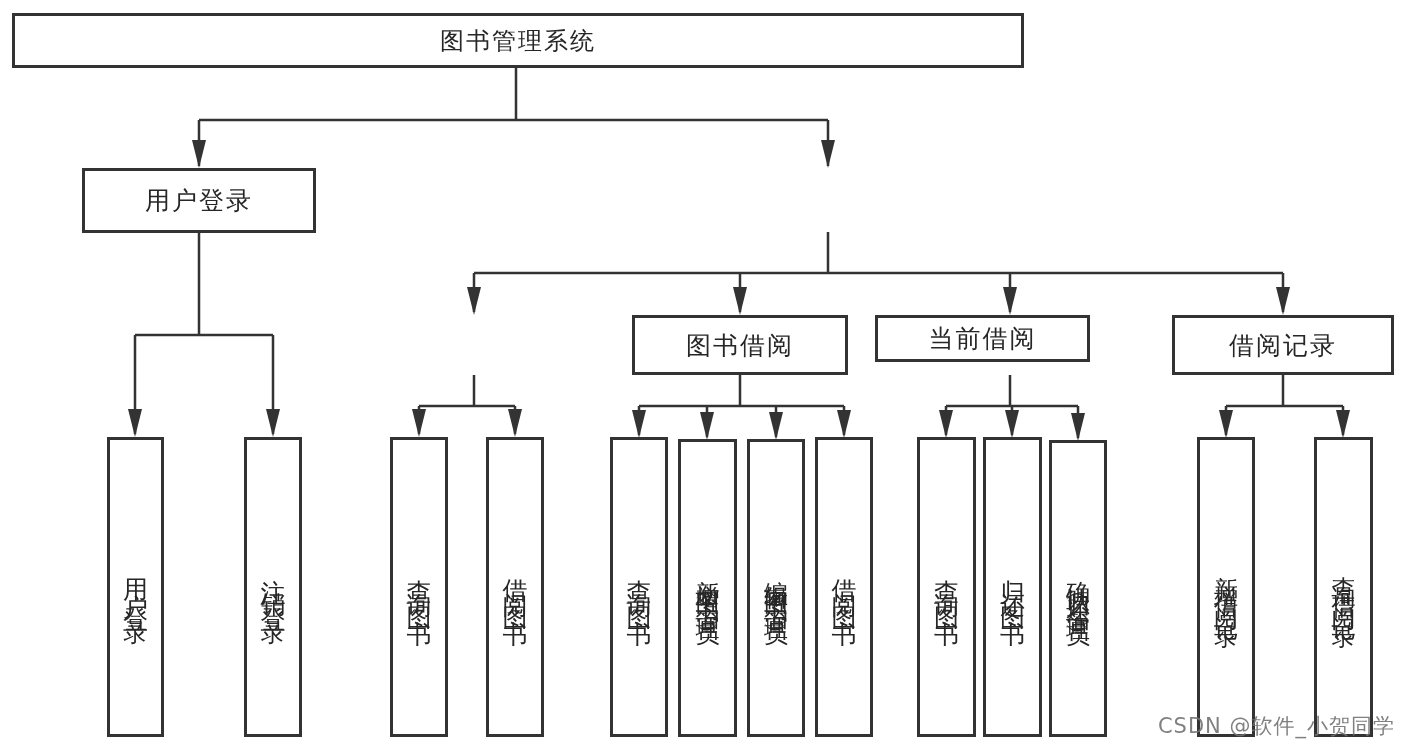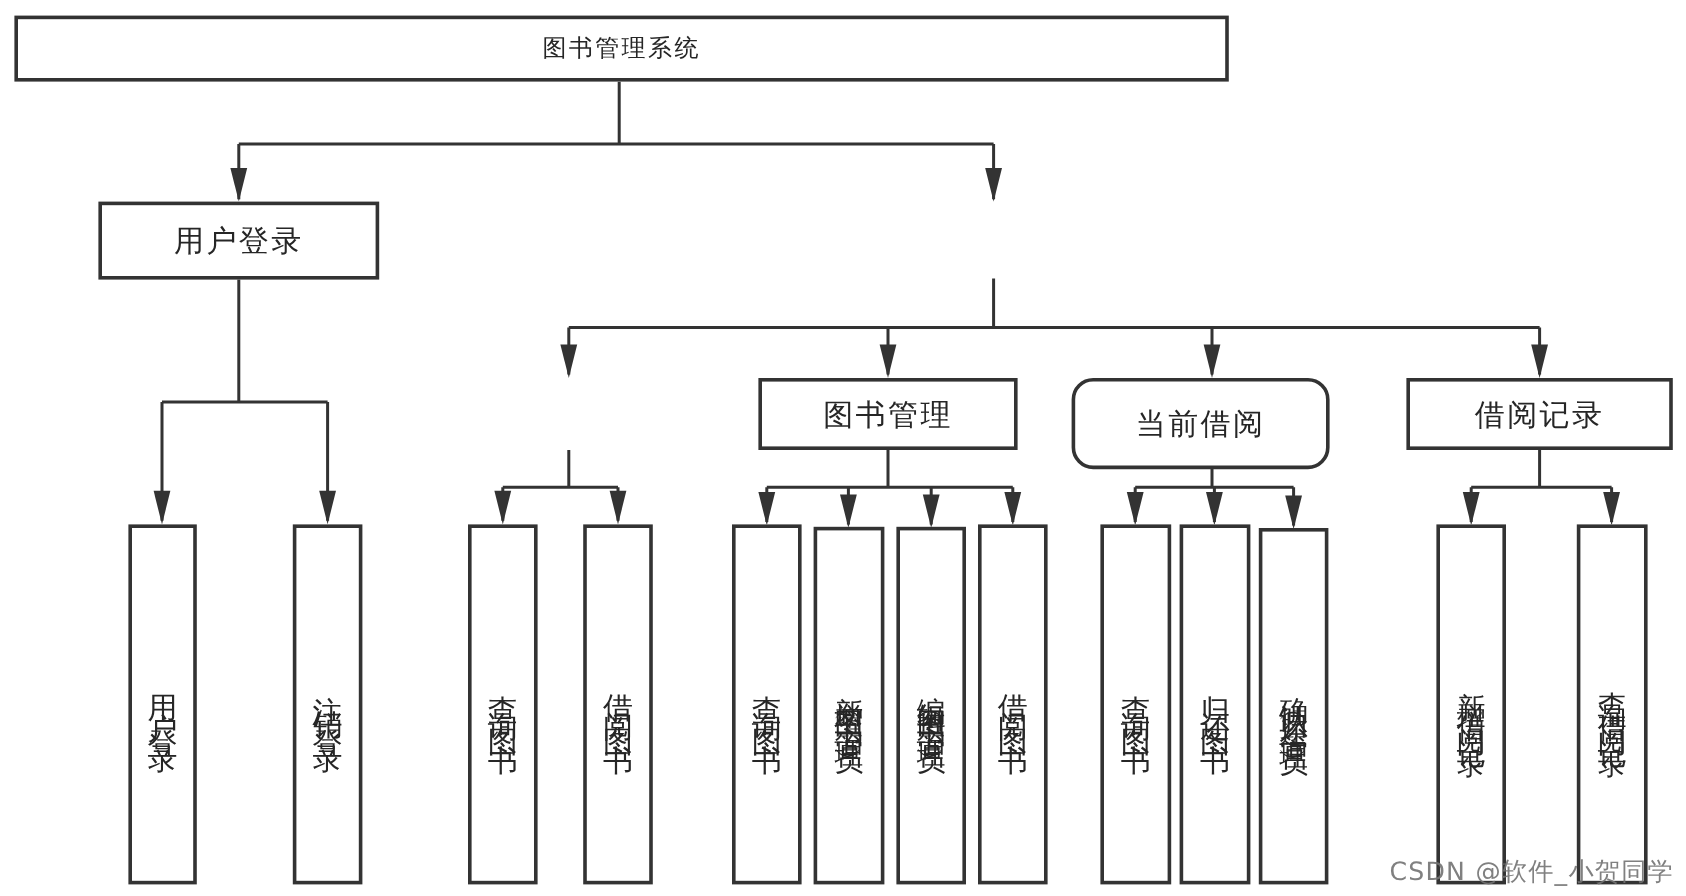--- a/index.html
+++ b/index.html
@@ -25,21 +25,21 @@
     background: #ffffff;
     border: 3px solid #333333;
     box-sizing: border-box;
     display: flex;
     align-items: center;
     justify-content: center;
     color: #262626;
     z-index: 2;
   }
   .h-box { font-size: 25px; letter-spacing: 2px; white-space: nowrap; }
-  .root-box { font-size: 20px; }
+  .root-box { font-size: 24px; }
   .v-box span {
     writing-mode: vertical-rl;
     text-orientation: mixed;
     white-space: nowrap;
     font-size: 24px;
   }
   .v-short span { letter-spacing: 14px; font-size: 25px; }
   .v-mid   span { letter-spacing: 10px; }
   .v-long  span { letter-spacing: 6px; }
   #watermark {
@@ -89,22 +89,22 @@
       <polygon points="1071,413 1085,413 1078,441"></polygon>
       <polygon points="1219,410 1233,410 1226,438"></polygon>
       <polygon points="1336,410 1350,410 1343,438"></polygon>
     </g>
   </svg>
 
   <div class="box h-box root-box" style="left:12px; top:13px; width:1012px; height:55px;">图书管理系统</div>
 
   <div class="box h-box" style="left:82px; top:168px; width:234px; height:65px;">用户登录</div>
 
-  <div class="box h-box" style="left:632px; top:315px; width:216px; height:60px;">图书管理</div>
-  <div class="box h-box" style="left:893px; top:315px; width:215px; height:76px;border-radius:18px;">当前借阅</div>
+  <div class="box h-box" style="left:632px; top:315px; width:216px; height:60px;">图书借阅</div>
+  <div class="box h-box" style="left:875px; top:315px; width:215px; height:47px;">当前借阅</div>
   <div class="box h-box" style="left:1172px; top:315px; width:222px; height:60px;">借阅记录</div>
 
   <div class="box v-box v-short" style="left:107px; top:437px; width:57px; height:300px;">
     <span>用户登录</span>
   </div>
   <div class="box v-box v-short" style="left:244px; top:437px; width:58px; height:300px;">
     <span>注销登录</span>
   </div>
 
   <div class="box v-box v-short" style="left:390px; top:437px; width:58px; height:300px;">

